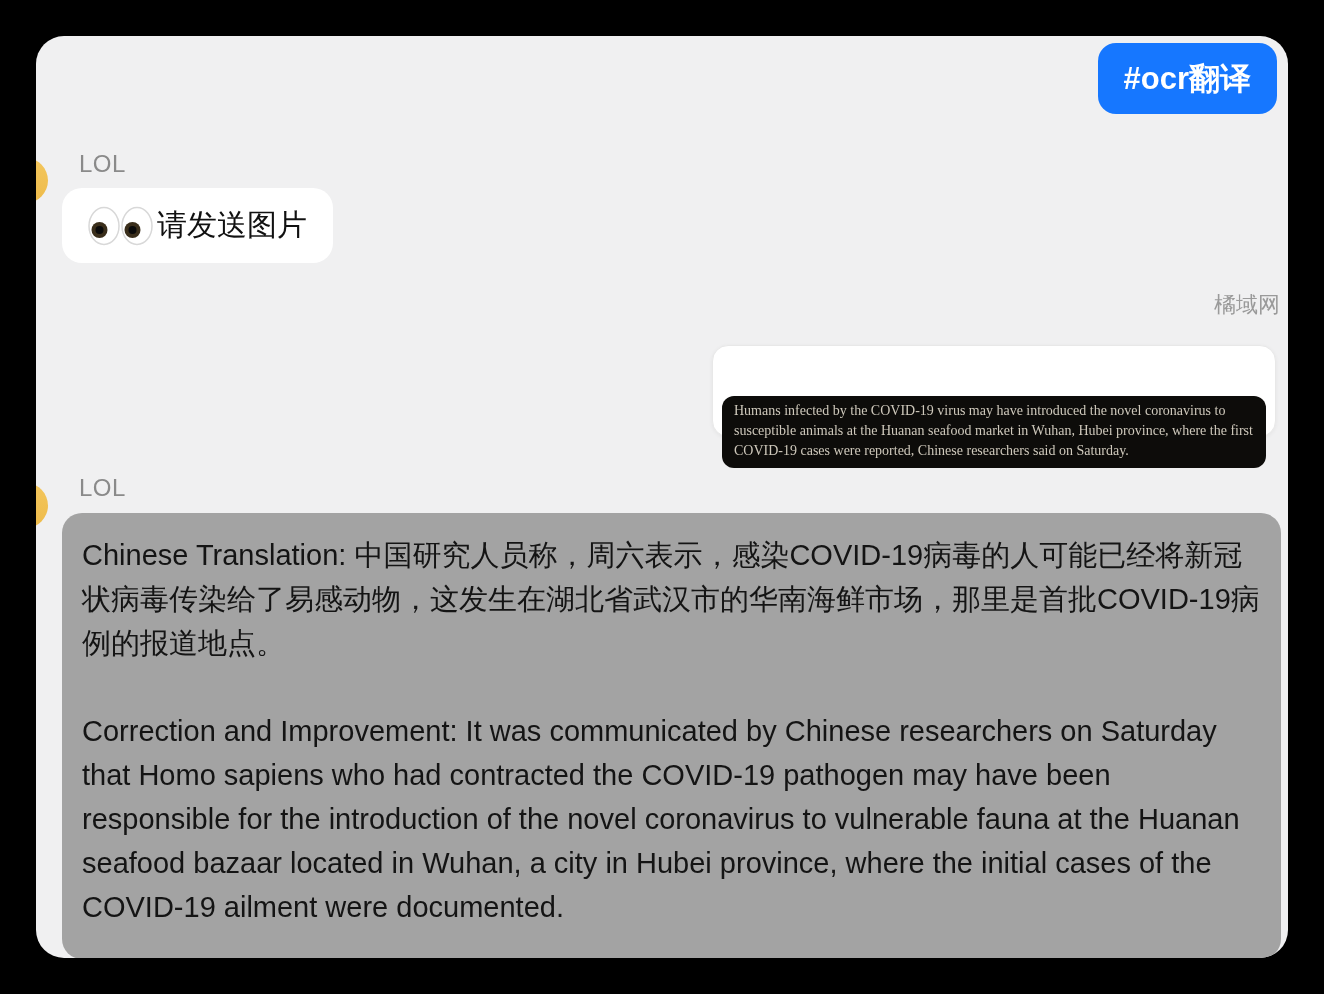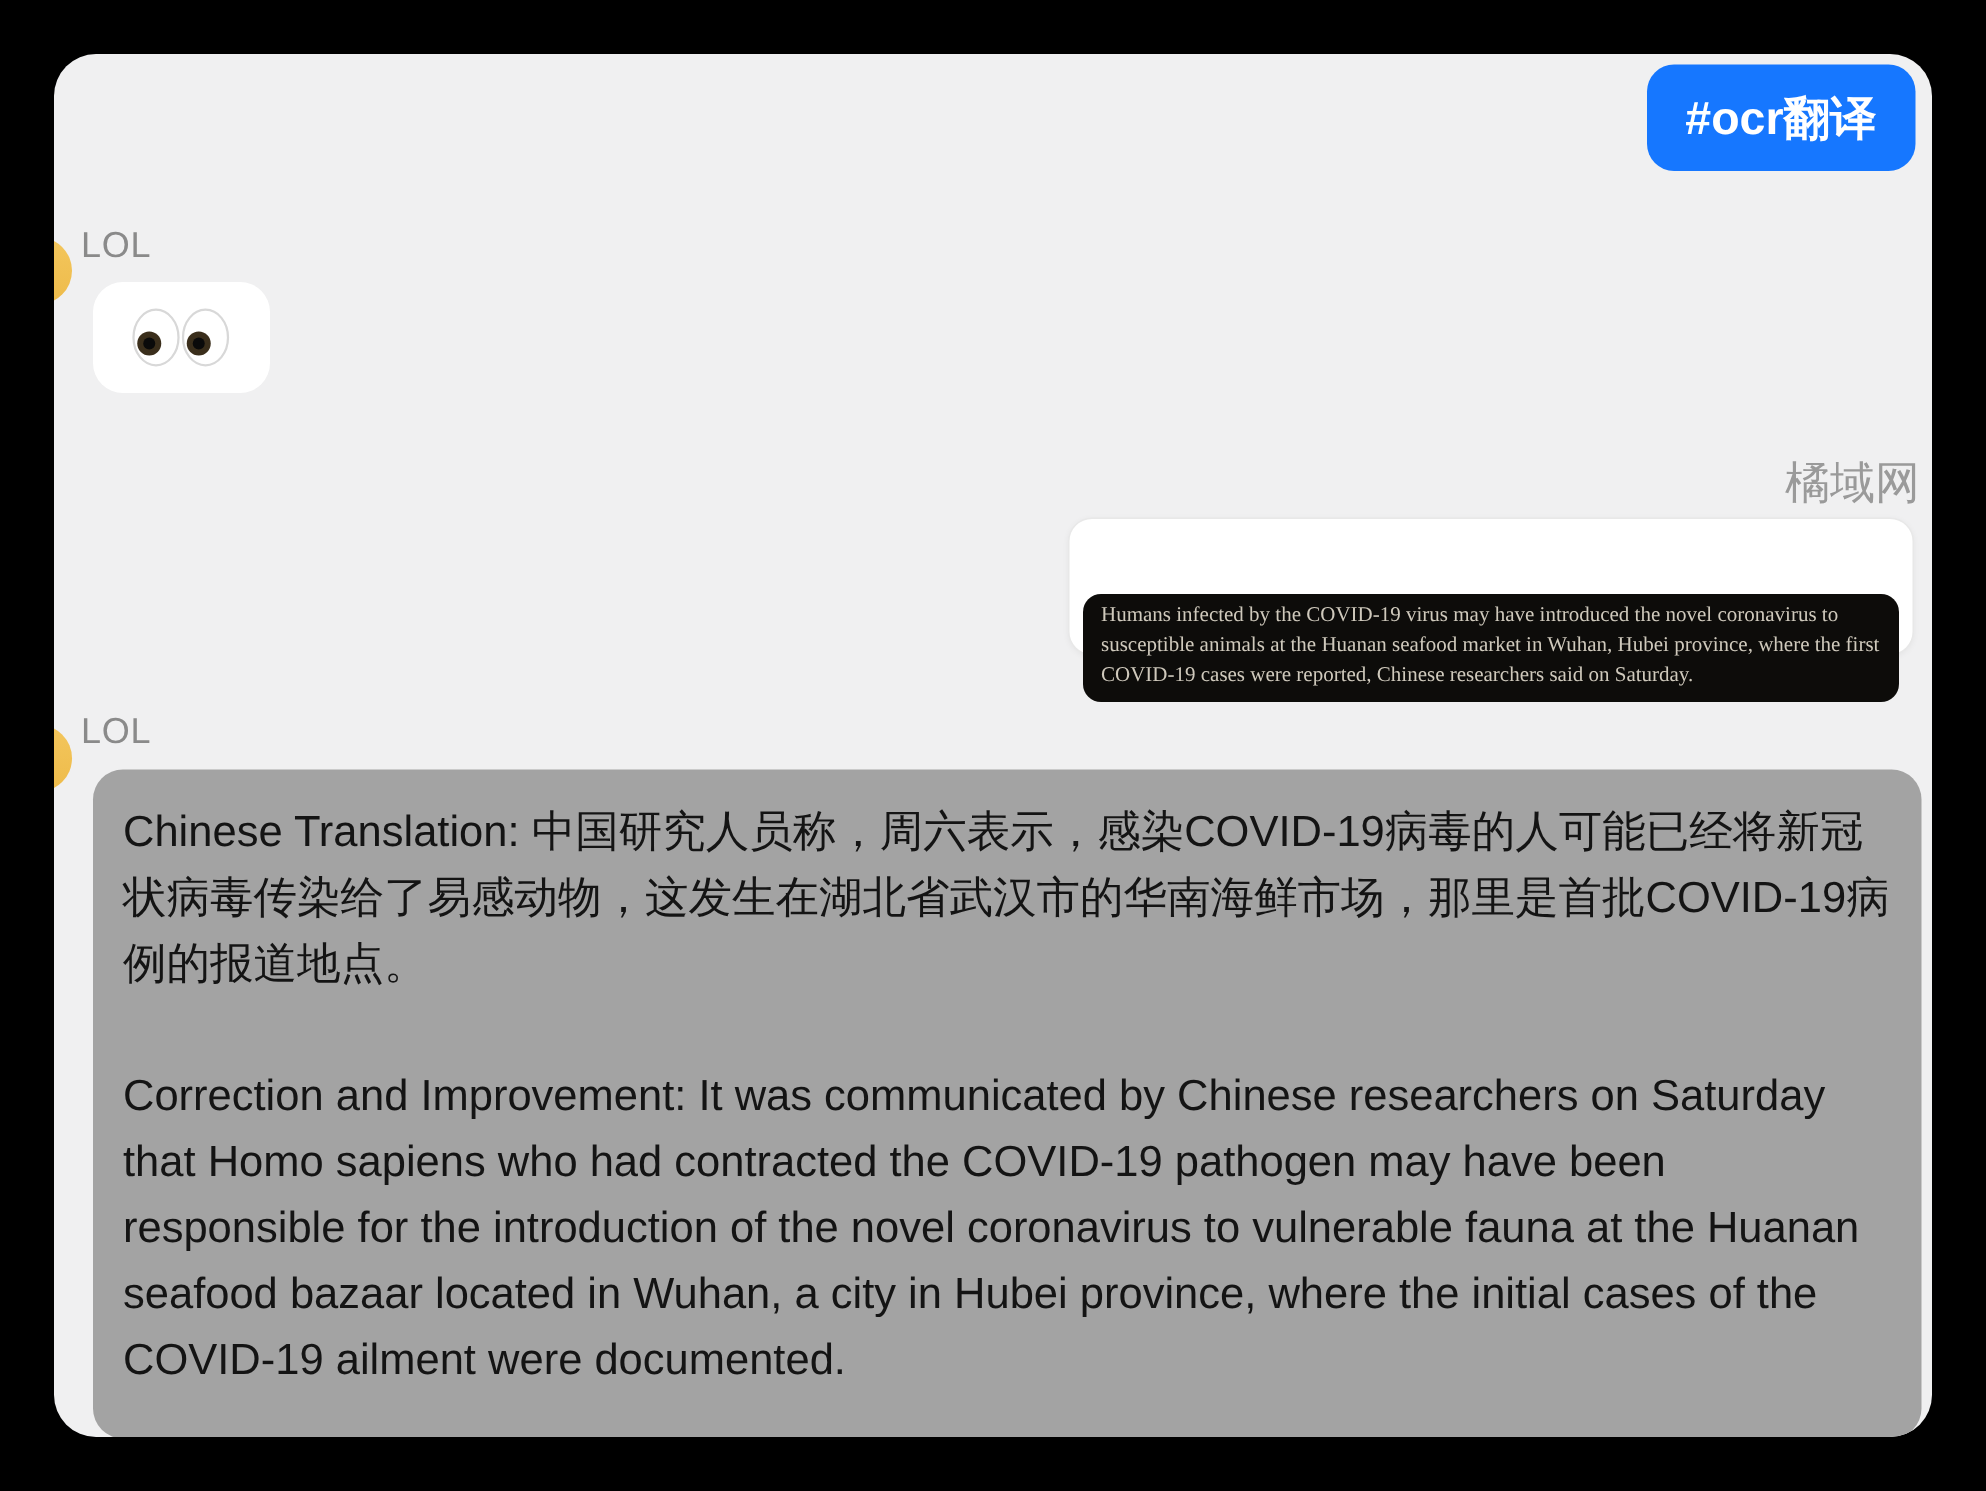--- a/index.html
+++ b/index.html
@@ -27,21 +27,21 @@
     font-size: 31px;
     font-weight: 600;
     border: none;
     border-radius: 18px;
     display: flex;
     align-items: center;
     cursor: pointer;
   }
   .sender-label {
     position: absolute;
-    left: 18px;
+    left: 43px;
     font-size: 24px;
     color: #8a8a8a;
     letter-spacing: 0.5px;
   }
   .sender-label.first { top: 114px; }
   .sender-label.second { top: 438px; }
   .avatar {
     position: absolute;
     left: -33px;
     width: 45px; height: 45px;
@@ -61,22 +61,22 @@
     align-items: center;
     gap: 3px;
   }
   .bubble-request .req-text {
     font-size: 30px;
     color: #111111;
   }
   .eyes-icon { display: inline-block; width: 66px; height: 40px; }
   .watermark {
     position: absolute;
-    right: 8px; top: 266px;
-    font-size: 30px;
+    right: 8px; top: 254px;
+    font-size: 22px;
     color: #9a9a9a;
   }
   .image-card {
     position: absolute;
     left: 676px; top: 309px;
     width: 564px; height: 92px;
     background: #ffffff;
     border: 1px solid #e8e8e8;
     border-radius: 16px;
     padding: 9px;
@@ -122,20 +122,21 @@
     <span class="eyes-icon">
       <svg width="66" height="40" viewBox="0 0 66 40">
         <ellipse cx="16" cy="20" rx="15" ry="18.5" fill="#ffffff" stroke="#d8d8d8" stroke-width="1.5"></ellipse>
         <circle cx="11.5" cy="24" r="8" fill="#3a2e1b"></circle>
         <circle cx="11.5" cy="24" r="4" fill="#0a0a0a"></circle>
         <ellipse cx="49" cy="20" rx="15" ry="18.5" fill="#ffffff" stroke="#d8d8d8" stroke-width="1.5"></ellipse>
         <circle cx="44.5" cy="24" r="8" fill="#3a2e1b"></circle>
         <circle cx="44.5" cy="24" r="4" fill="#0a0a0a"></circle>
       </svg>
     </span>
+    <span class="req-text">请发送图片</span>
   </div>
 
   <div class="watermark">橘域网</div>
 
   <div class="image-card">
     <div class="image-inner">
       <div>Humans infected by the COVID-19 virus may have introduced the novel coronavirus to</div>
       <div>susceptible animals at the Huanan seafood market in Wuhan, Hubei province, where the first</div>
       <div>COVID-19 cases were reported, Chinese researchers said on Saturday.</div>
     </div>

